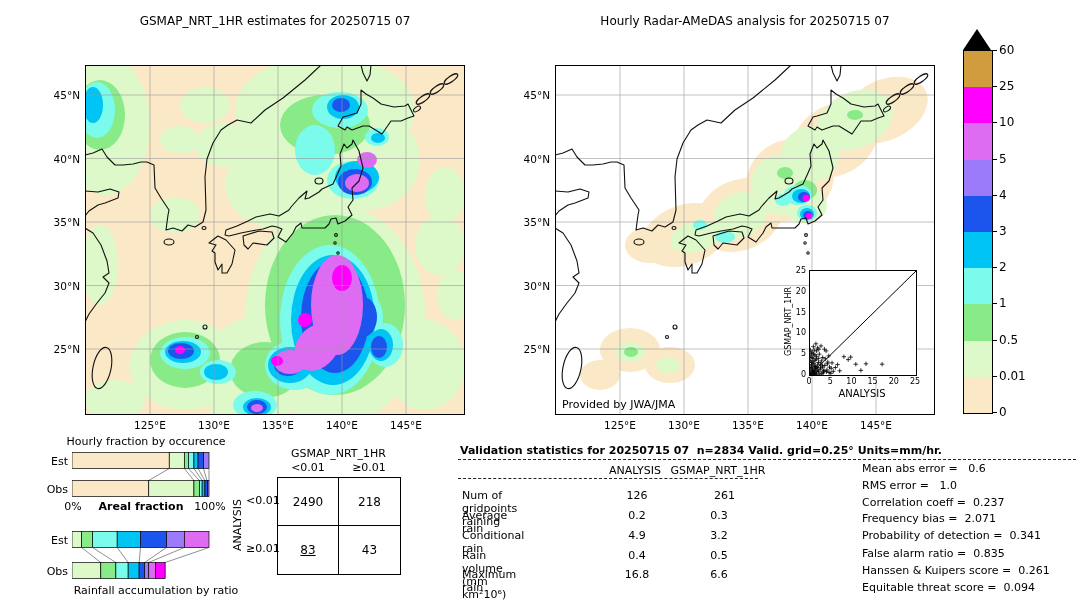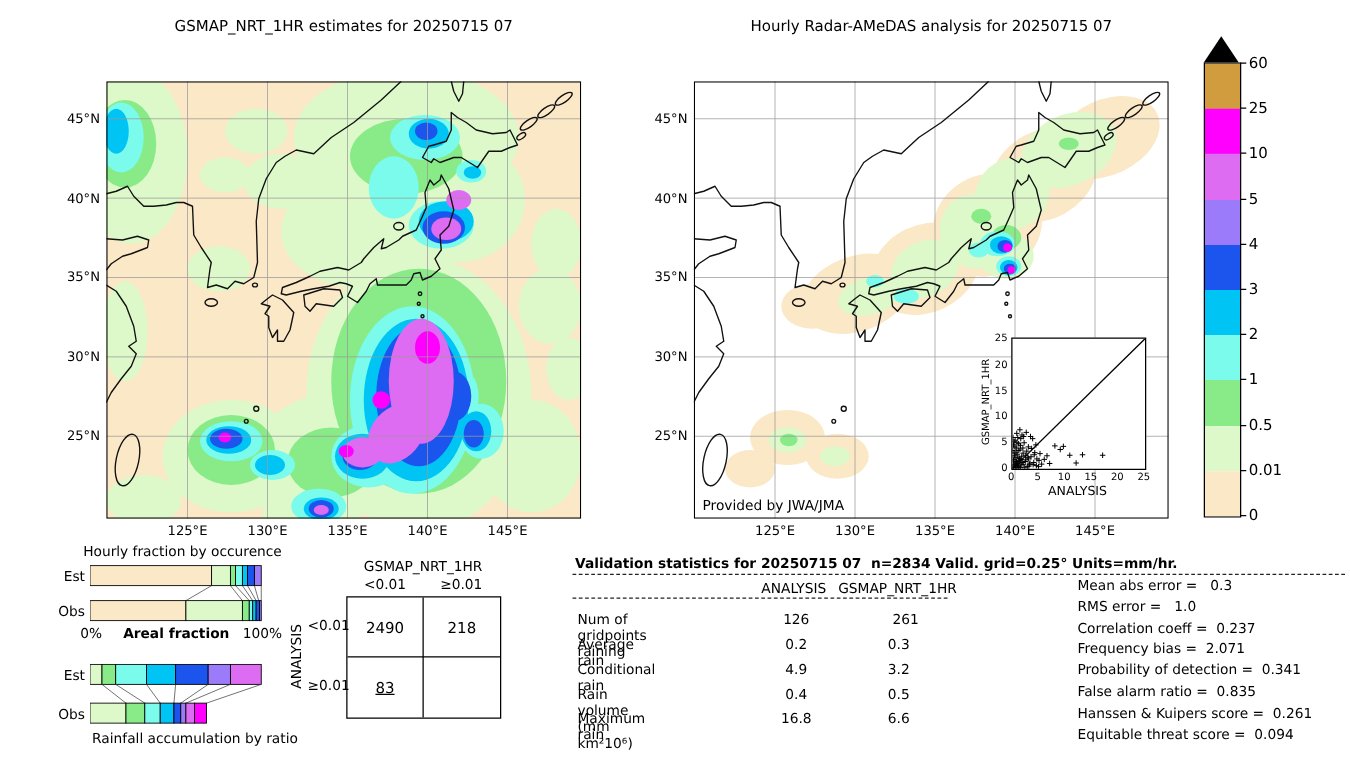--- a/index.html
+++ b/index.html
@@ -449,20 +449,21 @@
   <div class="abs ctr t11" style="left:339px;top:461px;width:60px;">≥0.01</div>
   <div class="abs vtext t11" style="left:230px;top:477px;width:14px;height:96px;">ANALYSIS</div>
   <div class="abs rgt t11" style="left:246px;top:494px;width:29px;">&lt;0.01</div>
   <div class="abs rgt t11" style="left:246px;top:542px;width:29px;">≥0.01</div>
   <div class="abs" style="left:277px;top:477px;width:122px;height:96px;border:1px solid #000;">
     <div class="abs" style="left:60px;top:0;width:1px;height:96px;background:#000;"></div>
     <div class="abs" style="left:0;top:47px;width:122px;height:1px;background:#000;"></div>
     <div class="abs cell" style="left:0;top:0;width:60px;height:47px;">2490</div>
     <div class="abs cell" style="left:61px;top:0;width:61px;height:47px;">218</div>
     <div class="abs cell" style="left:0;top:48px;width:60px;height:48px;text-decoration:underline;">83</div>
+    <div class="abs cell" style="left:61px;top:48px;width:61px;height:48px;">43</div>
   </div>
 
   <div class="abs t11 pre" style="left:460px;top:444px;font-weight:bold;">Validation statistics for 20250715 07  n=2834 Valid. grid=0.25° Units=mm/hr.</div>
   <div class="abs dash" style="left:458px;top:459px;width:618px;"></div>
   <div class="abs ctr t11" style="left:595px;top:464px;width:80px;">ANALYSIS</div>
   <div class="abs ctr t11" style="left:653px;top:464px;width:130px;">GSMAP_NRT_1HR</div>
   <div class="abs dash" style="left:458px;top:478px;width:300px;"></div>
   <div id="stats-rows" class="abs" style="left:0;top:0;">
       <div class="abs" style="left:462px;top:489px;font-size:11px;">Num of gridpoints raining</div>
       <div class="abs" style="left:597px;top:489px;width:80px;text-align:center;font-size:11px;">126</div>
@@ -474,21 +475,21 @@
       <div class="abs" style="left:597px;top:529px;width:80px;text-align:center;font-size:11px;">4.9</div>
       <div class="abs" style="left:679px;top:529px;width:80px;text-align:center;font-size:11px;">3.2</div>
       <div class="abs" style="left:462px;top:549px;font-size:11px;">Rain volume (mm km²10⁶)</div>
       <div class="abs" style="left:597px;top:549px;width:80px;text-align:center;font-size:11px;">0.4</div>
       <div class="abs" style="left:679px;top:549px;width:80px;text-align:center;font-size:11px;">0.5</div>
       <div class="abs" style="left:462px;top:568px;font-size:11px;">Maximum rain</div>
       <div class="abs" style="left:597px;top:568px;width:80px;text-align:center;font-size:11px;">16.8</div>
       <div class="abs" style="left:679px;top:568px;width:80px;text-align:center;font-size:11px;">6.6</div>
     </div>
   <div id="stats-scores" class="abs" style="left:0;top:0;">
-      <div class="abs" style="left:862px;top:462px;font-size:11px;white-space:pre;">Mean abs error =   0.3</div>
+      <div class="abs" style="left:862px;top:462px;font-size:11px;white-space:pre;">Mean abs error =   0.6</div>
       <div class="abs" style="left:862px;top:479px;font-size:11px;white-space:pre;">RMS error =   1.0</div>
       <div class="abs" style="left:862px;top:496px;font-size:11px;white-space:pre;">Correlation coeff =  0.237</div>
       <div class="abs" style="left:862px;top:512px;font-size:11px;white-space:pre;">Frequency bias =  2.071</div>
       <div class="abs" style="left:862px;top:529px;font-size:11px;white-space:pre;">Probability of detection =  0.341</div>
       <div class="abs" style="left:862px;top:547px;font-size:11px;white-space:pre;">False alarm ratio =  0.835</div>
       <div class="abs" style="left:862px;top:564px;font-size:11px;white-space:pre;">Hanssen &amp; Kuipers score =  0.261</div>
       <div class="abs" style="left:862px;top:581px;font-size:11px;white-space:pre;">Equitable threat score =  0.094</div>
     </div>
 
 </div>

